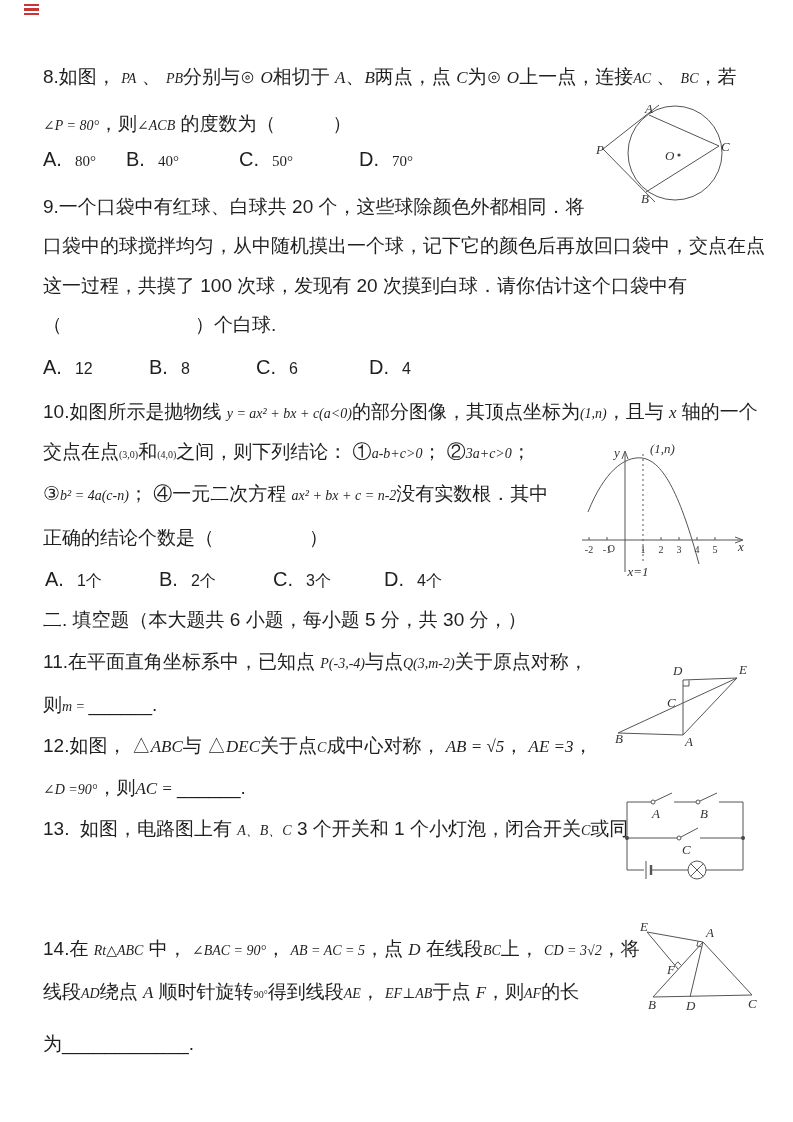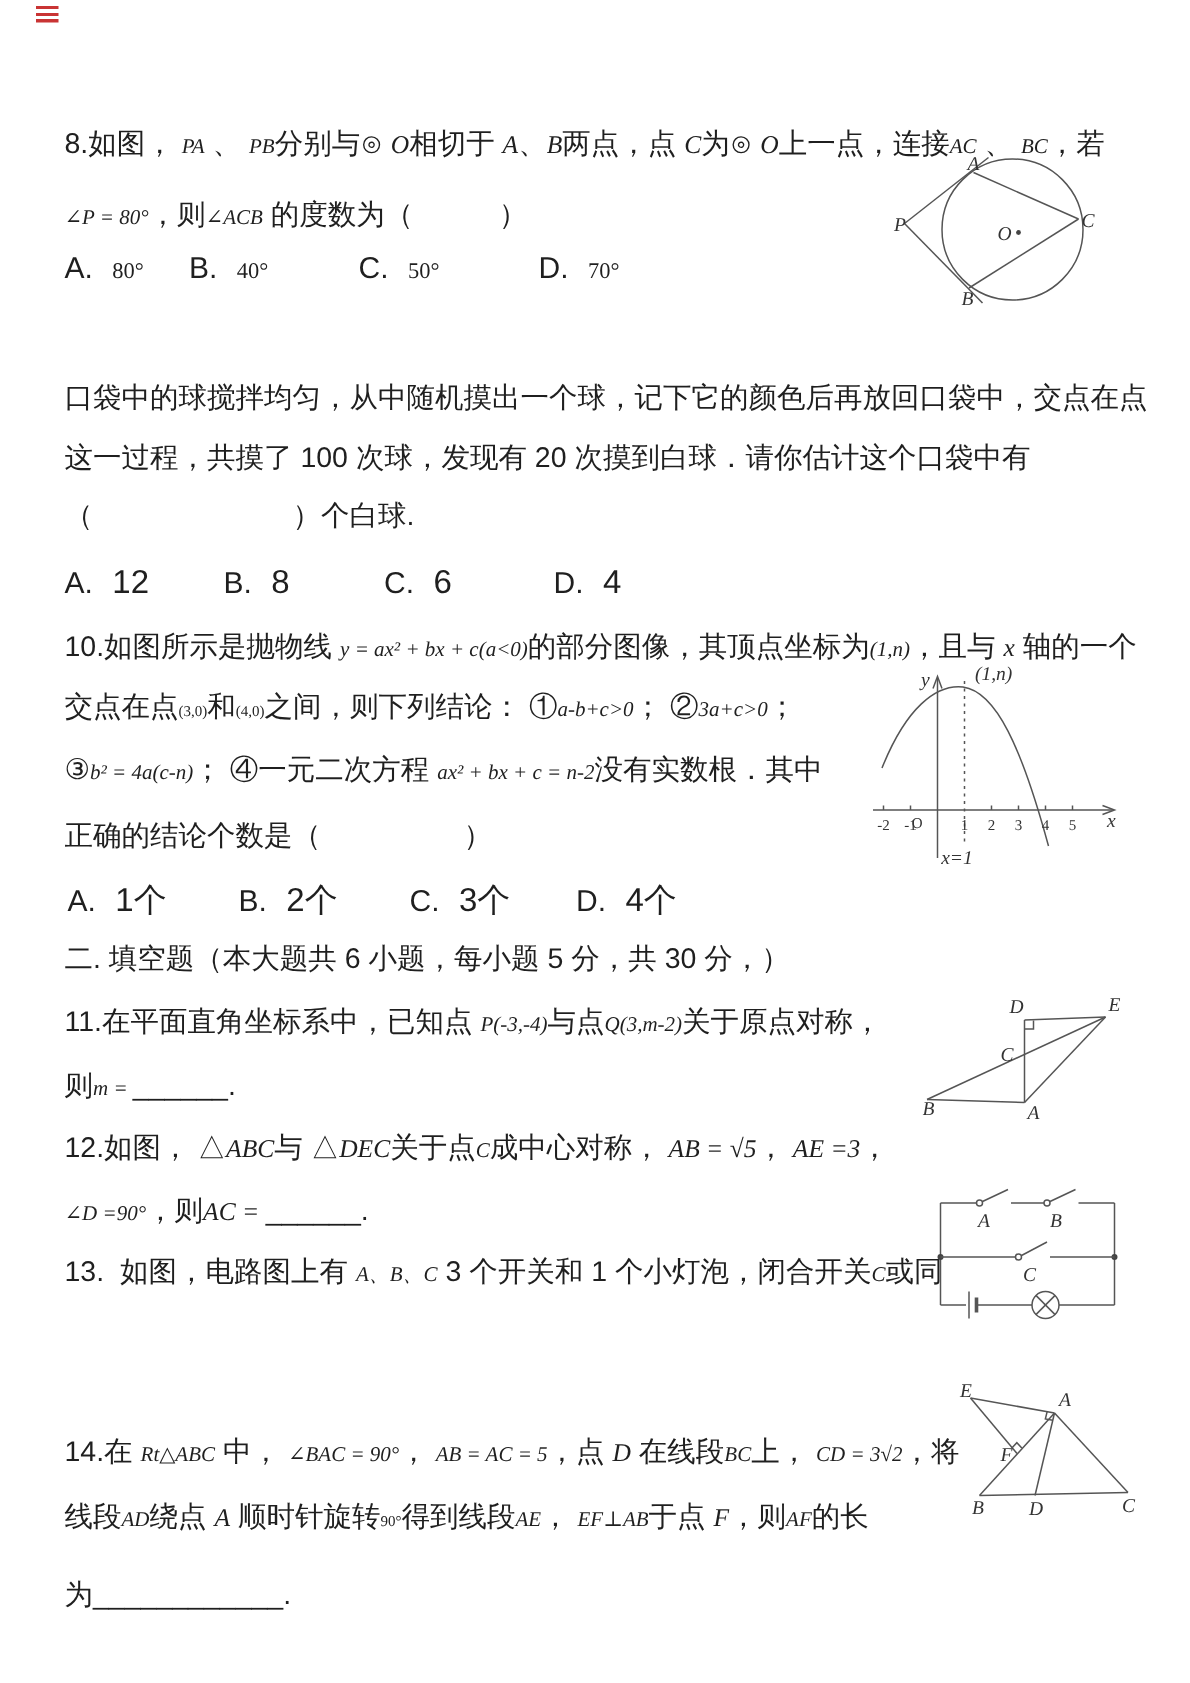--- a/index.html
+++ b/index.html
@@ -1,29 +1,29 @@
 <!DOCTYPE html>
 <html><head>
 <meta charset="utf-8">
 <style>
   html,body{margin:0;padding:0;background:#ffffff;}
   .page{position:relative;width:793px;height:1122px;background:#ffffff;overflow:hidden;
         font-family:"Liberation Sans",sans-serif;color:#1f1f1f;}
-  .line{position:absolute;left:43px;white-space:pre;font-size:19px;line-height:25px;margin-top:20px;}
+  .line{position:absolute;left:43px;white-space:pre;font-size:19px;line-height:25px;}
   .line span{vertical-align:baseline;}
   .cn{font-family:"Liberation Sans",sans-serif;}
   .m{font-family:"Liberation Serif","DejaVu Serif",serif;font-style:italic;font-size:17px;}
   .ms{font-family:"Liberation Serif","DejaVu Serif",serif;font-style:italic;font-size:14px;}
   .mn{font-family:"Liberation Serif","DejaVu Serif",serif;font-size:10px;}
   .opts{height:26px;text-align:right;}
   .opt{position:absolute;top:0;white-space:pre;}
   .ol{font-size:20px;font-family:"Liberation Sans",sans-serif;}
   .ov{margin-left:13px;}
   .sv .ov{font-family:"Liberation Serif","DejaVu Serif",serif;font-size:15px;}
-  .nv .ov{font-size:22px;}
+  .nv .ov{font-size:16px;}
   .o8 .opt:nth-child(1){left:0px}.o8 .opt:nth-child(2){left:83px}
   .o8 .opt:nth-child(3){left:196px}.o8 .opt:nth-child(4){left:316px}
   .o9 .opt:nth-child(1){left:0px}.o9 .opt:nth-child(2){left:106px}
   .o9 .opt:nth-child(3){left:213px}.o9 .opt:nth-child(4){left:326px}
   .o10 .opt:nth-child(1){left:2px}.o10 .opt:nth-child(2){left:116px}
   .o10 .opt:nth-child(3){left:230px}.o10 .opt:nth-child(4){left:341px}
   .fig{position:absolute;}
   .fig line,.fig circle,.fig path,.fig polyline,.fig rect{stroke:#555;stroke-width:1;fill:none;}
   .fig .fill{fill:#444;stroke:none;}
   .fig text{fill:#333;stroke:none;font-family:"Liberation Serif","DejaVu Serif",serif;
@@ -56,20 +56,21 @@
     <line x1="54" y1="13" x2="124" y2="44"></line>
     <line x1="51" y1="90" x2="124" y2="44"></line>
     <circle class="fill" cx="84" cy="53" r="1.6"></circle>
     <text x="50" y="11">A</text>
     <text x="1" y="52">P</text>
     <text x="70" y="58">O</text>
     <text x="126" y="49">C</text>
     <text x="46" y="101">B</text>
   </svg>
 
+  <div class="line" style="top:194px">9.一个口袋中有红球、白球共 20 个，这些球除颜色外都相同．将</div>
   <div class="line" style="top:233px">口袋中的球搅拌均匀，从中随机摸出一个球，记下它的颜色后再放回口袋中，交点在点</div>
   <div class="line" style="top:273px">这一过程，共摸了 100 次球，发现有 20 次摸到白球．请你估计这个口袋中有</div>
   <div class="line" style="top:312px">（　　　　　　　）个白球.</div>
   <div class="line opts o9 nv" style="top:355px">
     <span class="opt"><span class="ol">A.</span><span class="ov">12</span></span>
     <span class="opt"><span class="ol">B.</span><span class="ov">8</span></span>
     <span class="opt"><span class="ol">C.</span><span class="ov">6</span></span>
     <span class="opt"><span class="ol">D.</span><span class="ov">4</span></span>
   </div>
 

